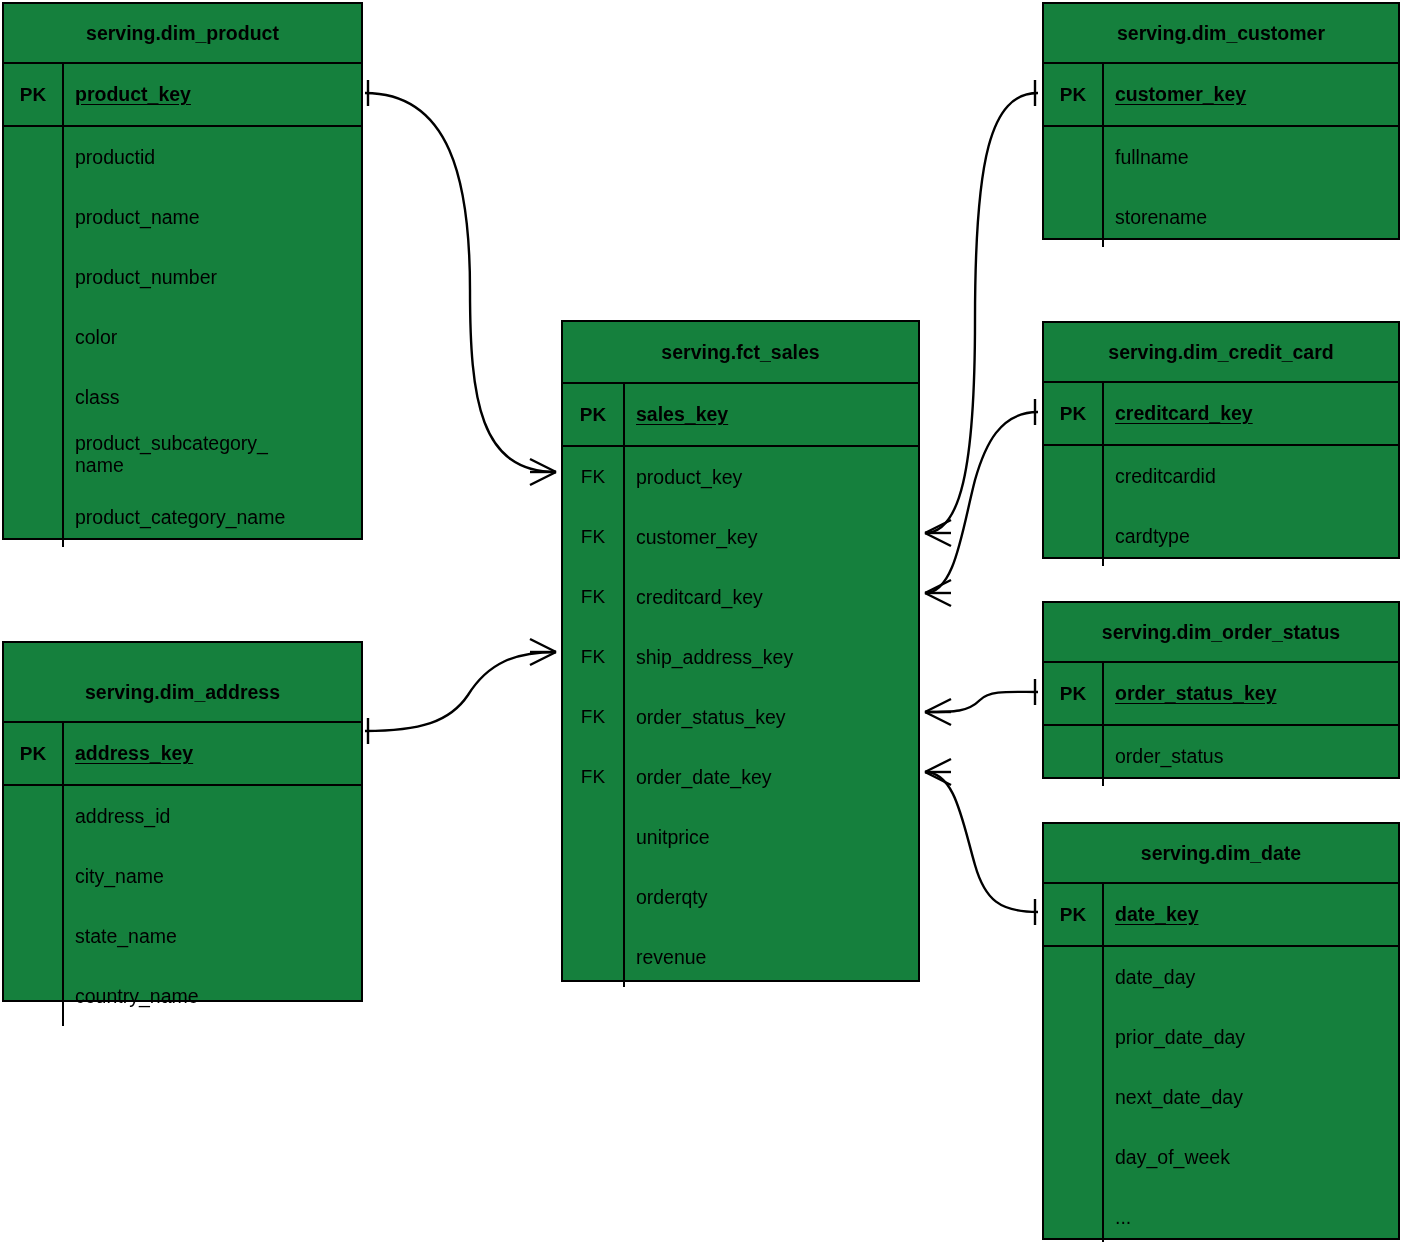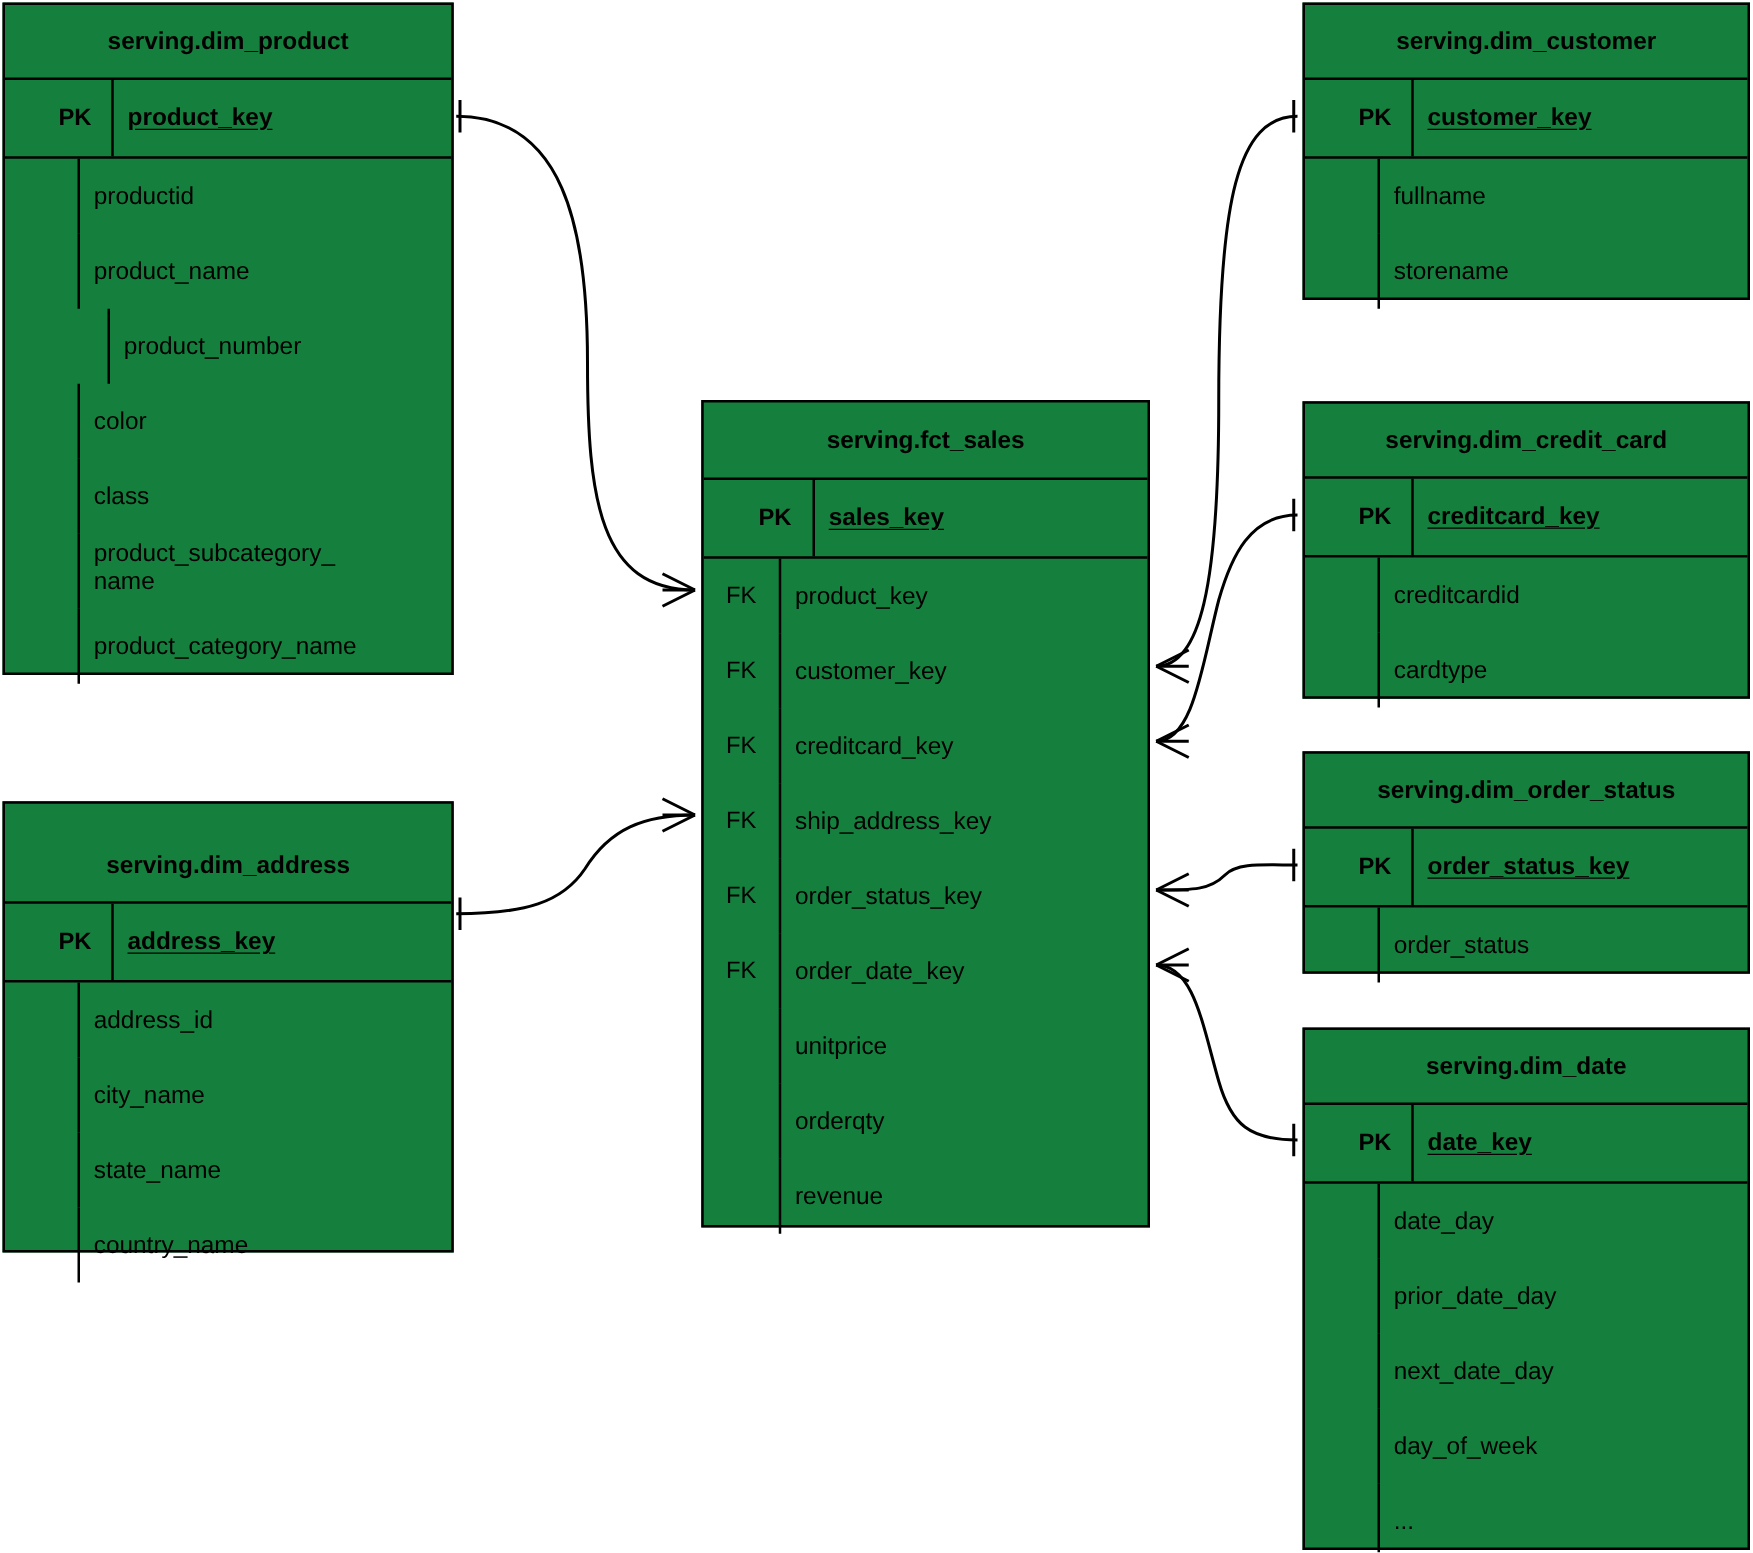--- a/index.html
+++ b/index.html
@@ -3,21 +3,21 @@
 <meta charset="utf-8">
 <style>
   html,body{margin:0;padding:0;background:#ffffff;}
   body{font-family:"Liberation Sans", sans-serif;color:#000;}
   #canvas{position:relative;width:1402px;height:1242px;overflow:hidden;background:#fff;}
 
   .entity{position:absolute;border:2.5px solid #000;background:#15803d;box-sizing:border-box;}
   .ent-title{text-align:center;font-weight:bold;font-size:19.5px;display:flex;align-items:center;justify-content:center;box-sizing:border-box;}
   .ent-rows{border-top:2.5px solid #000;box-sizing:border-box;}
   .erow{display:flex;box-sizing:border-box;}
-  .erow.pkrow{border-bottom:2.5px solid #000;padding-left:27px;}
+  .erow.pkrow{border-bottom:2.5px solid #000;}
   .keycell{box-sizing:border-box;border-right:2.5px solid #000;display:flex;align-items:center;justify-content:center;font-size:19px;flex:0 0 auto;}
   .keycell.pk{font-weight:bold;}
   .namecell{box-sizing:border-box;display:flex;align-items:center;padding-left:11px;font-size:19.5px;flex:1 1 auto;line-height:1.15;}
   .namecell.pkname{font-weight:bold;text-decoration:underline;text-underline-offset:2.5px;}
   .namecell.wrap{display:block;padding-top:5px;}
 
   svg#wires{position:absolute;left:0;top:0;width:1402px;height:1242px;pointer-events:none;}
   svg#wires path{fill:none;stroke:#000;stroke-width:2.4px;}
   svg#wires line{stroke:#000;stroke-width:2.4px;}
 </style>
@@ -77,21 +77,21 @@
           <div class="namecell pkname">product_key</div>
         </div>
         <div class="erow" style="height: 60px;">
           <div class="keycell" style="width: 60px;"></div>
           <div class="namecell">productid</div>
         </div>
         <div class="erow" style="height: 60px;">
           <div class="keycell" style="width: 60px;"></div>
           <div class="namecell">product_name</div>
         </div>
-        <div class="erow" style="height: 60px; margin-left: 24px;">
+        <div class="erow" style="height: 60px;">
           <div class="keycell" style="width: 60px;"></div>
           <div class="namecell">product_number</div>
         </div>
         <div class="erow" style="height: 60px;">
           <div class="keycell" style="width: 60px;"></div>
           <div class="namecell">color</div>
         </div>
         <div class="erow" style="height: 60px;">
           <div class="keycell" style="width: 60px;"></div>
           <div class="namecell">class</div>

